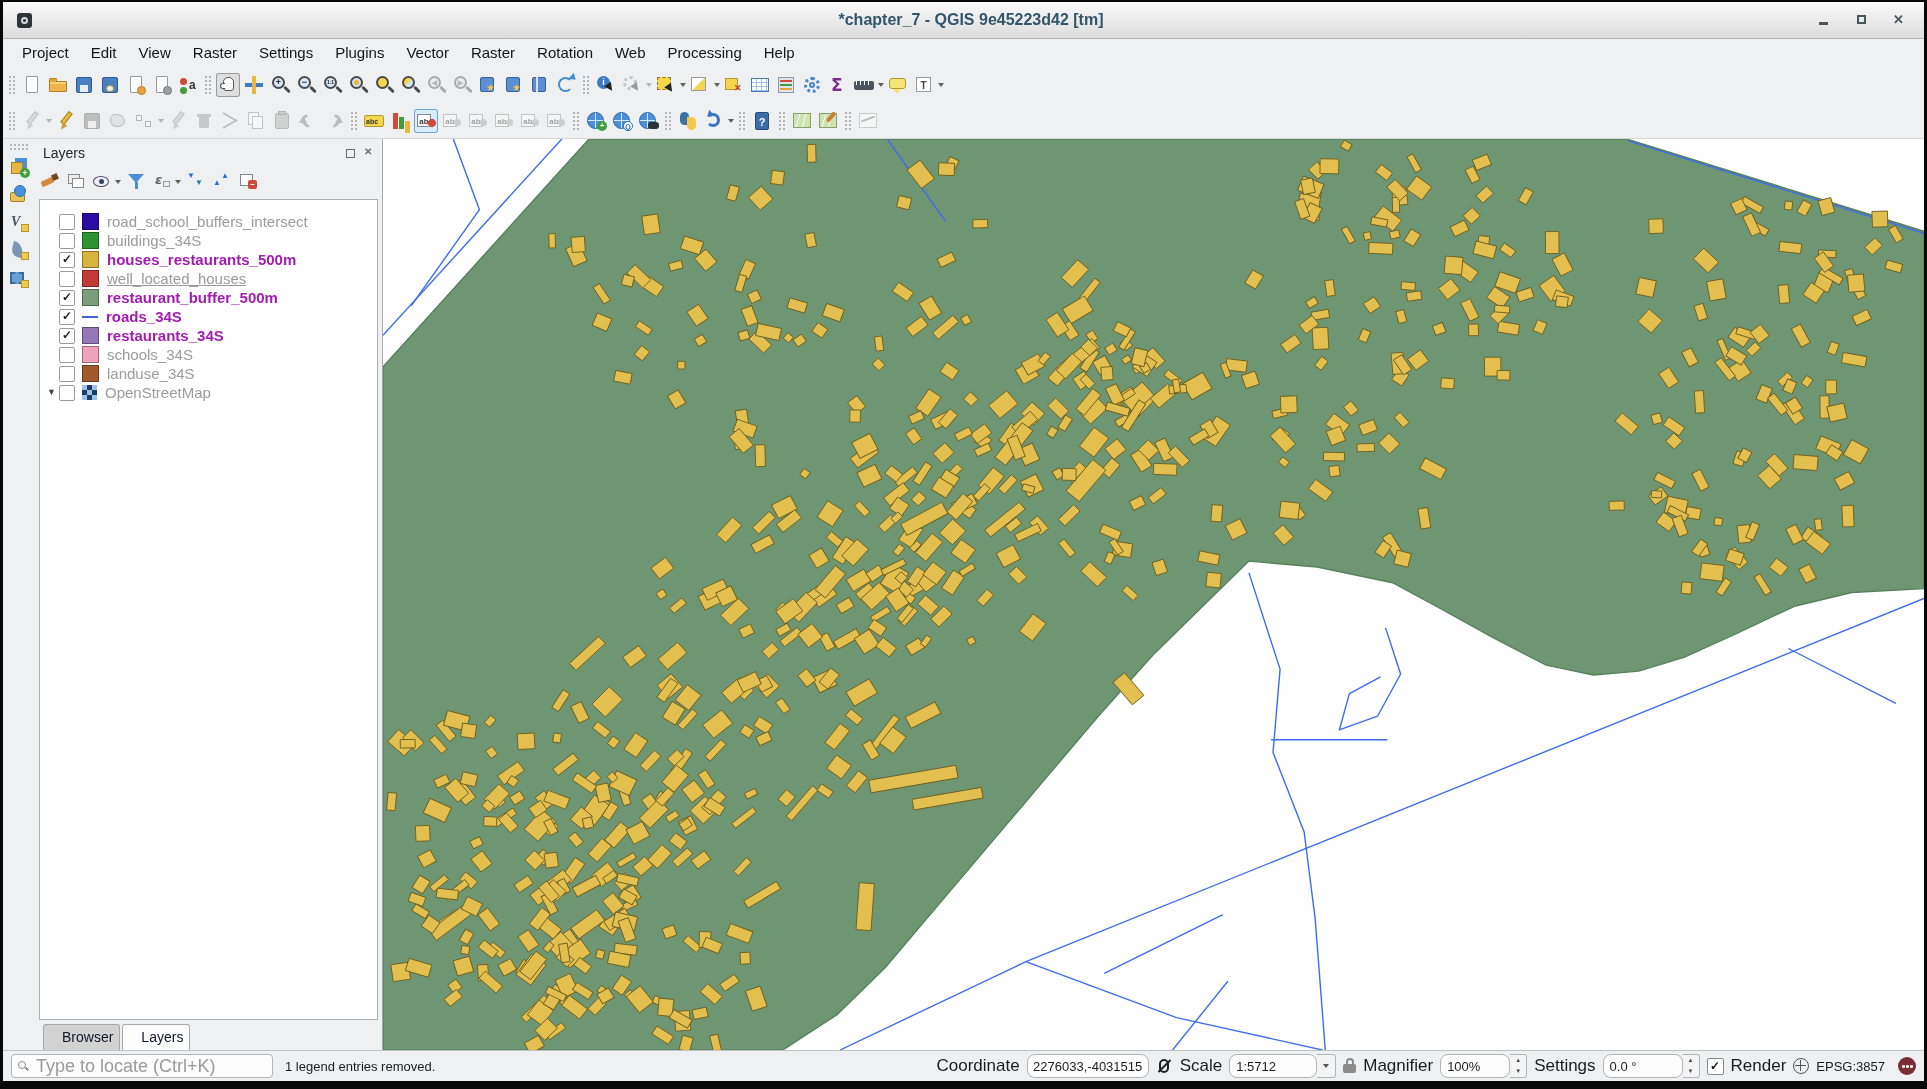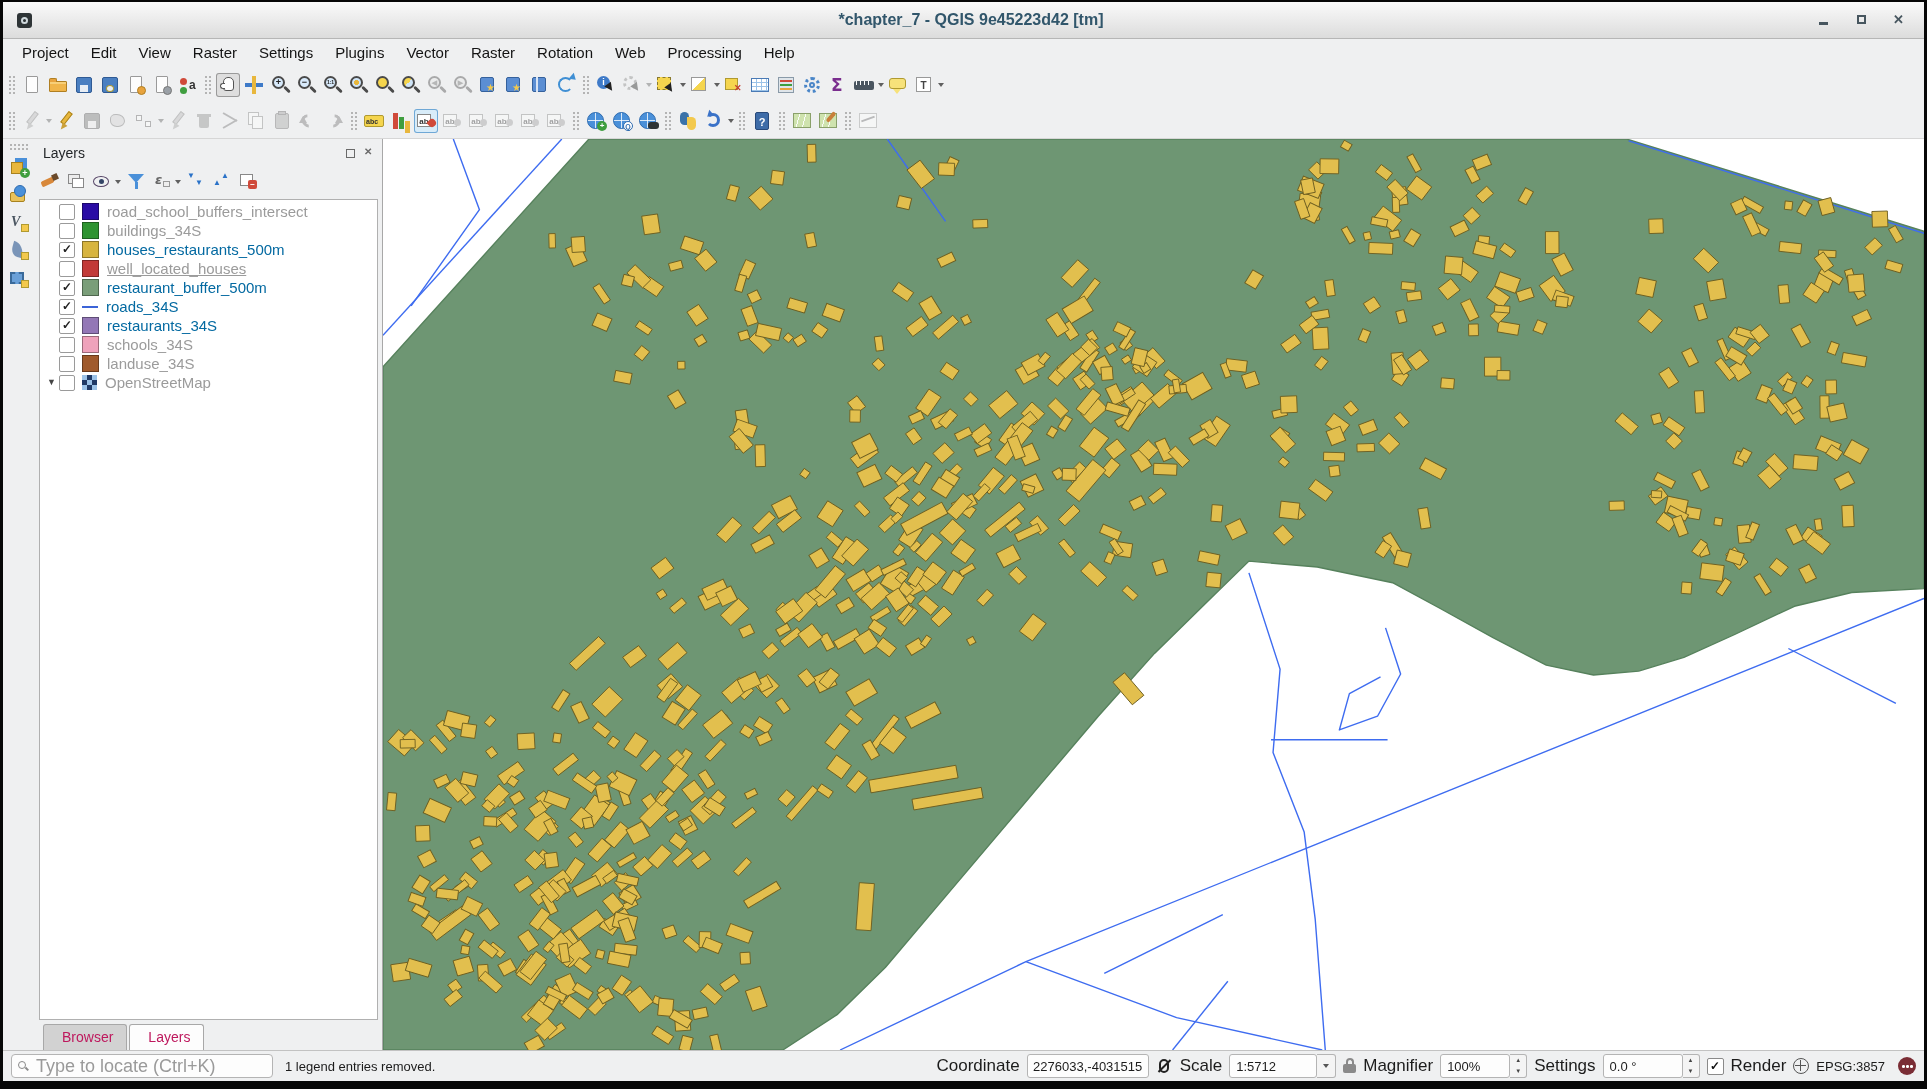--- a/index.html
+++ b/index.html
@@ -163,51 +163,51 @@
   .p-funnel::after{left:10px;top:12px;width:3px;height:7px;background:#4a90d9;}
   .p-eps::before{content:"ε";left:4px;top:2px;font-style:italic;font-weight:bold;font-size:13px;line-height:16px;color:#666;font-family:"DejaVu Sans",sans-serif;}
   .p-eps::after{left:12px;top:11px;width:7px;height:6px;border:1px solid #999;background:#eee;}
   .p-exp::before{content:"▼";left:2px;top:1px;font-size:8px;color:#2a72c8;}
   .p-exp::after{content:"▼";left:10px;top:8px;font-size:8px;color:#2a72c8;}
   .p-col::before{content:"▲";left:2px;top:8px;font-size:8px;color:#2a72c8;}
   .p-col::after{content:"▲";left:10px;top:1px;font-size:8px;color:#2a72c8;}
   .p-rem::before{left:3px;top:4px;width:13px;height:12px;background:#fff;border:1px solid #888;}
   .p-rem::after{content:"−";left:11px;top:10px;width:9px;height:9px;background:#d04a3a;color:#fff;border-radius:2px;font-weight:bold;font-size:8px;line-height:9px;text-align:center;}
 
-  .tree-box{flex:1 1 auto;margin:2px 4px 0 4px;background:#fff;border:1px solid #b0b0b0;overflow:hidden;padding-top:2px;}
+  .tree-box{flex:1 1 auto;margin:2px 4px 0 4px;background:#fff;border:1px solid #b0b0b0;overflow:hidden;padding-top:12px;}
   .lrow{height:19px;display:flex;align-items:center;padding-left:4px;}
   .lexp{width:15px;flex:0 0 auto;font-size:9px;color:#444;text-align:center;line-height:19px;}
   .lcb{width:14px;height:14px;flex:0 0 auto;background:#fff;border:1px solid #9a9a9a;border-radius:2px;margin-right:7px;
     font-size:12px;line-height:13px;text-align:center;color:#222;font-weight:bold;}
   .lsw{width:15px;height:15px;flex:0 0 auto;margin-right:8px;border:1px solid rgba(0,0,0,.35);}
   .lsw.line{height:0;border:none;border-top:2px solid #3c64d8;width:16px;}
   .lsw.raster{border:none;background:repeating-conic-gradient(#203a66 0 25%,#9cc3e8 0 50%) 0 0/10px 10px;}
   .llabel{font-size:15px;color:#9b9b9b;white-space:nowrap;}
-  .lrow.on .llabel{color:#0369a1;font-weight:normal;}
+  .lrow.on .llabel{color:#a21caf;font-weight:bold;}
   .llabel.ul{text-decoration:underline;}
 
   .panel-tabs{height:30px;flex:0 0 auto;display:flex;align-items:flex-end;padding:0 8px;gap:2px;background:#eff0f1;}
-  .ptab{padding:4px 13px 5px 18px;font-size:14px;color:#be185d;background:#d2d2d2;border:1px solid #a8a8a8;border-bottom:none;border-radius:3px 3px 0 0;}
+  .ptab{padding:4px 6px 5px 18px;font-size:14px;color:#0f172a;background:#d2d2d2;border:1px solid #a8a8a8;border-bottom:none;border-radius:3px 3px 0 0;}
   .ptab.active{background:#fdfdfd;}
 
   .map-wrap{flex:1 1 auto;min-width:0;background:#fff;position:relative;}
   .map-wrap svg{position:absolute;inset:0;width:100%;height:100%;}
 
   
   .statusbar{height:30px;flex:0 0 auto;background:#eff0f1;border-top:1px solid #c2c2c2;display:flex;align-items:center;padding:0 8px;font-size:13px;color:#1c1c1c;}
   .locate{display:flex;align-items:center;width:248px;height:22px;background:#fdfdfd;border:1px solid #b4b4b4;border-radius:4px;padding:0 6px;gap:5px;flex:0 0 auto;}
   .loc-mag{width:11px;height:11px;position:relative;flex:0 0 auto;}
   .loc-mag::before{content:"";position:absolute;left:0;top:0;width:8px;height:8px;border:1.5px solid #8a8a8a;border-radius:50%;box-sizing:border-box;}
   .loc-mag::after{content:"";position:absolute;left:7px;top:7px;width:4px;height:1.5px;background:#8a8a8a;transform:rotate(45deg);}
   .locate input{border:none;outline:none;background:transparent;font-size:18px;font-family:"Liberation Sans",sans-serif;width:100%;color:#333;}
   .locate input::placeholder{color:#9a9a9a;}
   .sb-msg{margin-left:12px;font-size:13px;color:#1c1c1c;}
   .sb-right{margin-left:auto;display:flex;align-items:center;gap:7px;}
   .sb-label{font-size:17px;}
-  .sb-field{height:22px;background:#fdfdfd;border:1px solid #b4b4b4;border-radius:3px;display:flex;align-items:center;padding:0 6px;font-size:13px;}
+  .sb-field{height:22px;background:#fdfdfd;border:1px solid #b4b4b4;border-radius:8px;display:flex;align-items:center;padding:0 6px;font-size:13px;}
   .sb-coord{width:108px;justify-content:center;}
   .sb-scale{width:74px;}
   .sb-combo-btn{width:18px;height:22px;border:1px solid #b4b4b4;border-left:none;border-radius:0 3px 3px 0;display:flex;align-items:center;justify-content:center;background:#f4f4f4;margin-left:-7px;}
   .sb-combo-btn::after{content:"";border:3px solid transparent;border-top:4px solid #555;margin-top:3px;}
   .spin{display:flex;flex-direction:column;width:16px;height:22px;border:1px solid #b4b4b4;border-left:none;border-radius:0 3px 3px 0;margin-left:-7px;background:#f4f4f4;}
   .spin span{flex:1;font-size:6px;line-height:10px;text-align:center;color:#444;}
   .sb-mouse{width:17px;height:18px;position:relative;}
   .sb-mouse::before{content:"";position:absolute;left:3px;top:2px;width:10px;height:14px;border:2px solid #222;border-radius:5px;box-sizing:border-box;}
   .sb-mouse::after{content:"";position:absolute;left:0;top:8px;width:17px;height:2px;background:#222;transform:rotate(-45deg);}
   .sb-lock{width:13px;height:16px;position:relative;}

